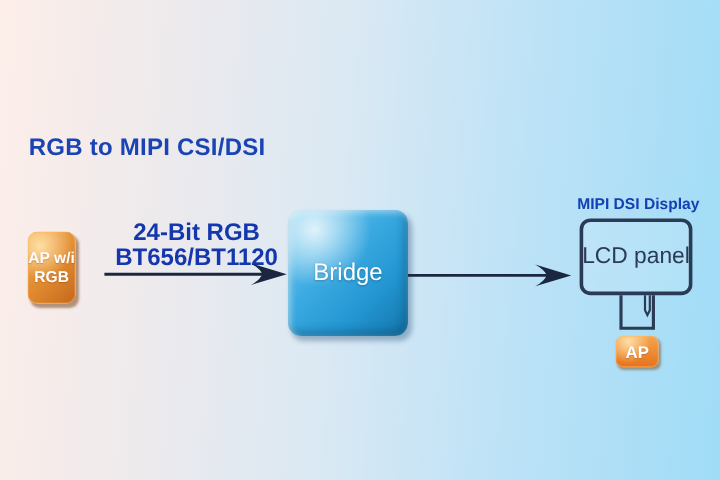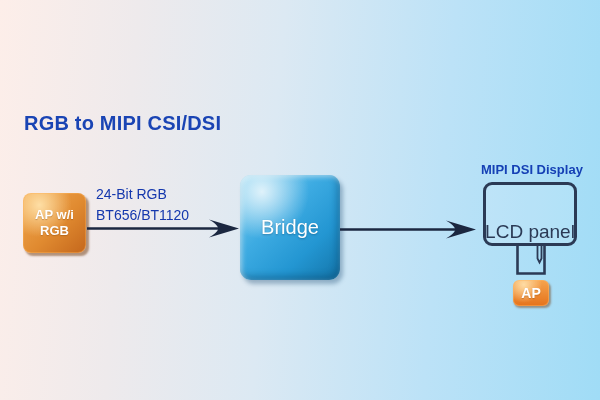--- a/index.html
+++ b/index.html
@@ -10,21 +10,21 @@
     font-family:"Liberation Sans", sans-serif;
     background:linear-gradient(95deg,#fdeee9 0%,#eeeaec 22%,#dce9f3 45%,#bce2f7 72%,#a0dcf6 100%);
   }
   .title{
     position:absolute;left:24px;top:112px;margin:0;
     font-size:20px;font-weight:bold;color:#1a44b4;letter-spacing:.2px;
   }
   
   .node{box-sizing:border-box;display:flex;flex-direction:column;align-items:center;justify-content:center;}
   .ap-node{
-    position:absolute;left:23px;top:193px;width:63px;height:60px;
+    position:absolute;left:23px;top:193px;width:40px;height:60px;
     border-radius:8px;
     color:#fff;font-weight:bold;font-size:13px;line-height:16px;text-align:center;
     background:
       radial-gradient(circle at 26% 20%, rgba(255,226,170,.95), rgba(255,226,170,0) 48%),
       linear-gradient(135deg,#f2a950 0%,#e08a30 55%,#c4671c 100%);
     box-shadow:2.5px 3px 2px rgba(112,56,10,.5), inset 0 0 0 1px rgba(255,180,90,.4);
     text-shadow:0 1px 1px rgba(120,60,0,.35);
   }
   
   .bridge-node{
@@ -33,33 +33,33 @@
     color:#fff;font-size:20px;font-weight:400;
     background:
       radial-gradient(circle at 22% 16%, rgba(255,255,255,.8), rgba(255,255,255,0) 40%),
       linear-gradient(135deg,#7fd0f0 0%,#3dabe2 40%,#2396d2 70%,#1374a8 100%);
     box-shadow:3px 4px 4px rgba(20,70,110,.35),
       inset 2px 2px 5px rgba(255,255,255,.5),
       inset -3px -4px 7px rgba(8,70,110,.45);
     text-shadow:0 1px 2px rgba(10,70,110,.45);
   }
   
-  .conn-label{position:absolute;color:#1437ad;font-weight:normal;font-size:14px;line-height:21px;white-space:nowrap;}
+  .conn-label{position:absolute;color:#1437ad;font-weight:bold;font-size:20px;line-height:21px;white-space:nowrap;text-align:center;}
   .input-label{left:96px;top:184px;display:flex;flex-direction:column;}
   .output-label{left:346px;top:203px;}
   
   .display-caption{
     position:absolute;left:481px;top:162px;width:96px;
     text-align:center;color:#1540b5;font-weight:bold;font-size:13px;white-space:nowrap;
   }
   .lcd-panel{
     position:absolute;left:483px;top:182px;width:94px;height:64px;
     box-sizing:border-box;border:3px solid #2b3a55;border-radius:9px;
     background:rgba(255,255,255,.12);
-    display:flex;align-items:flex-end;justify-content:center;
+    display:flex;align-items:center;justify-content:center;
     color:#2b3a55;font-size:19px;white-space:nowrap;
   }
   .ap-mini{
     position:absolute;left:513px;top:280px;width:36px;height:26px;
     border-radius:6px;
     color:#fff;font-weight:bold;font-size:14px;
     display:flex;align-items:center;justify-content:center;
     background:
       radial-gradient(circle at 30% 18%, rgba(255,224,170,.95), rgba(255,224,170,0) 55%),
       linear-gradient(180deg,#f6a44e 0%,#e5731c 100%);

